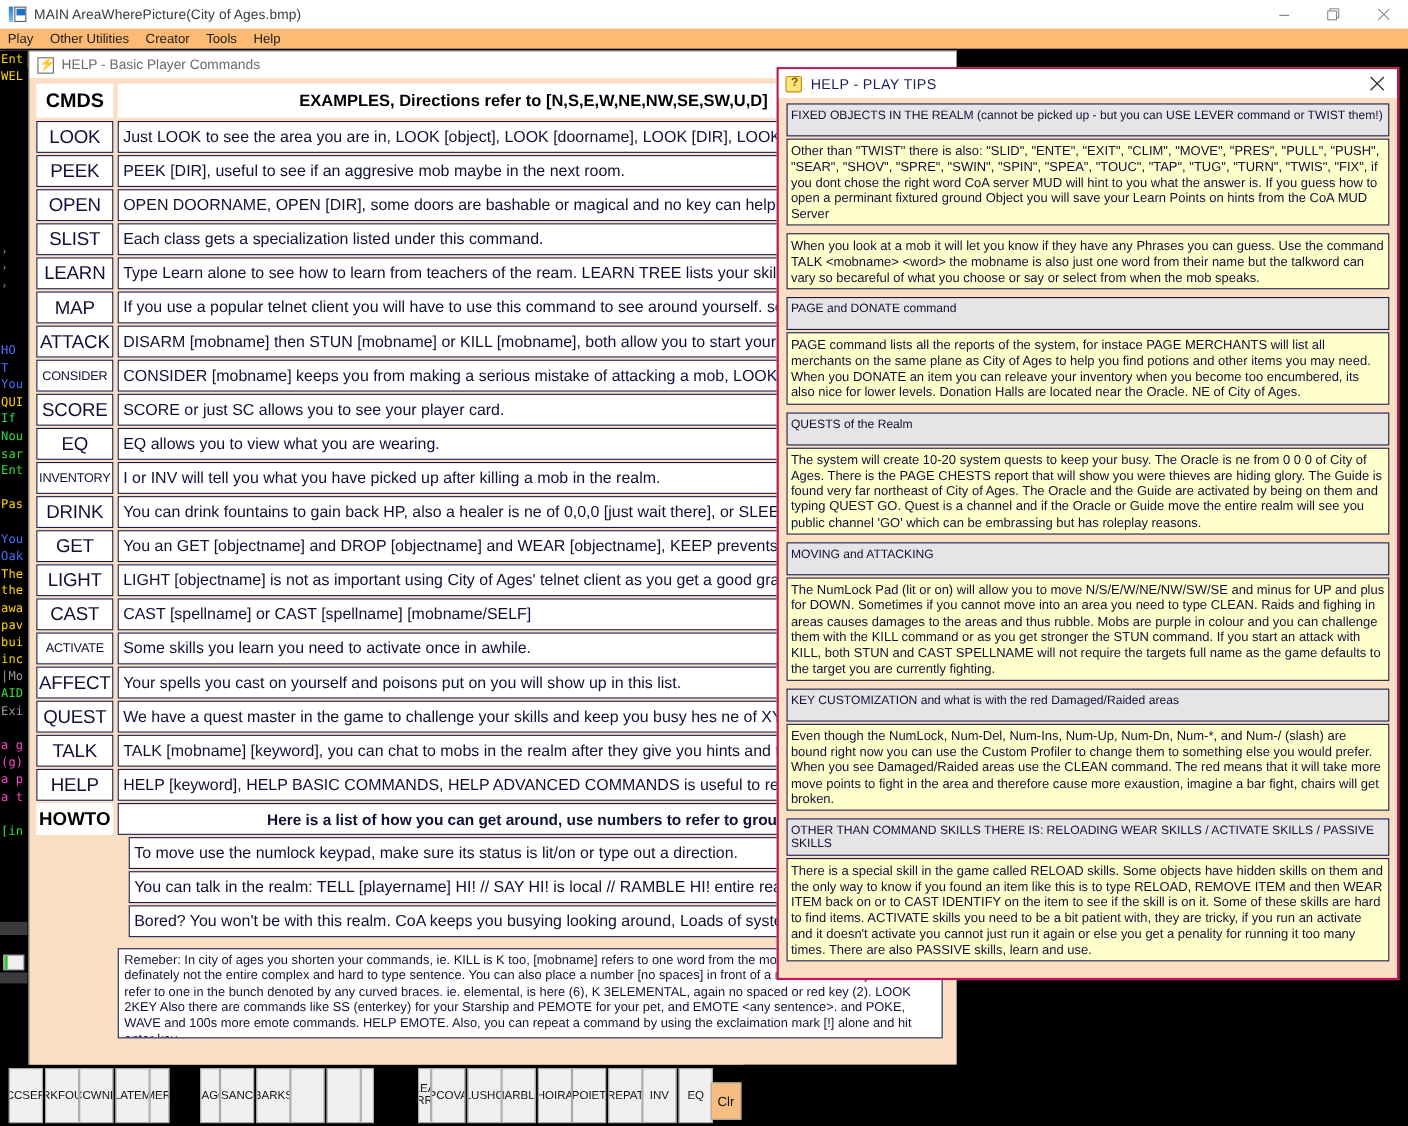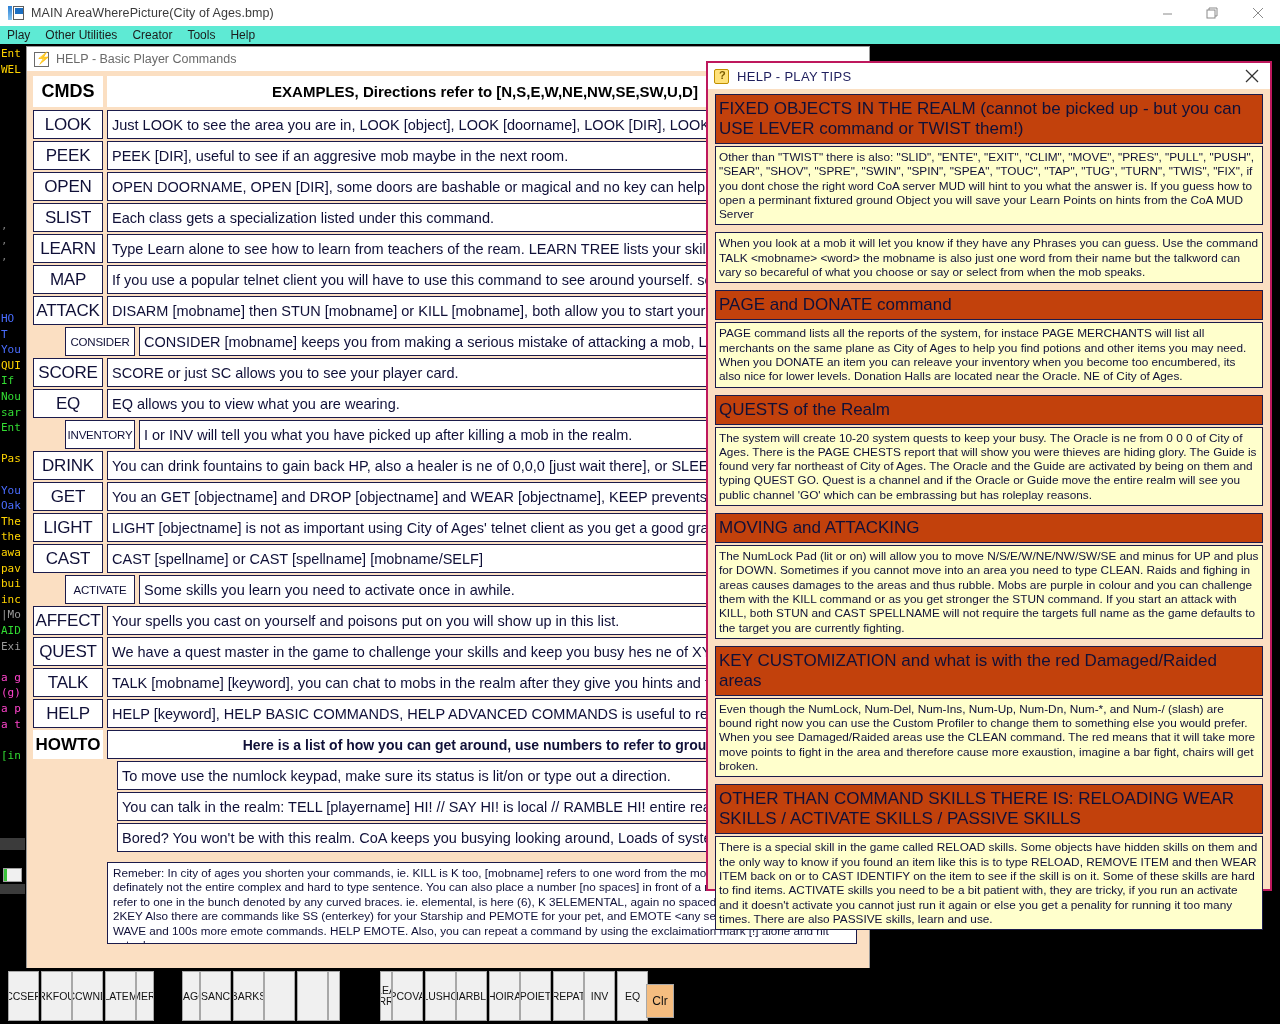--- a/index.html
+++ b/index.html
@@ -39,21 +39,21 @@
     white-space: nowrap;
   }
   .tb-ctrls { position:absolute; right:0; top:0; height:26px; display:flex; }
   .tb-btn { width:45px; height:26px; display:flex; align-items:center; justify-content:center;
     color:#8a8a8a; }
   .tb-btn svg { display:block; }
 
   
   .menubar {
     position:absolute; top:26px; left:0; width:1280px; height:18px;
-    background:#5eead4; display:flex; align-items:center;
+    background:#fdba74; display:flex; align-items:center;
     padding-left: 7px;
   }
   .menu-item { font-size:12px; color:#1c1c1c; margin-right:15px; white-space:nowrap; cursor:default; }
 
   
   .dark-strip {
     position:absolute; top:44px; left:0; width:1280px; height:980px;
     background:#000000;
   }
 
@@ -101,21 +101,21 @@
 
   .hb-body { padding:5px 6px 0 6px; }
   .cmd-row { display:flex; margin-bottom:2px; }
   .cmd-key {
     width:70px; min-width:70px; height:29px;
     border:1px solid #1b1b4b; background:#ffffff;
     display:flex; align-items:center; justify-content:center;
     font-size:17px; color:#101038; letter-spacing:-.2px;
     overflow:hidden;
   }
-  .cmd-key.small { font-size:11.5px;margin-left:32px; }
+  .cmd-key.small { font-size:11.5px; }
   .cmd-key.noborder { border:none; background:transparent; }
   .cmd-desc {
     flex:1; height:29px; margin-left:4px;
     border:1px solid #1b1b4b; background:#ffffff;
     display:flex; align-items:center;
     padding-left:4px;
     font-size:14.5px; color:#101038;
     overflow:hidden; white-space:nowrap;
   }
   .cmd-desc.indent { margin-left:14px; }
@@ -167,22 +167,22 @@
     font-weight:bold; color:#7a5b00;
   }
   .ht-title-text { font-size:13px; color:#1f1f5e; letter-spacing:.3px; }
   .ht-close {
     position:absolute; right:8px; top:3px; width:20px; height:20px;
     display:flex; align-items:center; justify-content:center; color:#333;
   }
 
   .ht-body { padding:5px 7px 0 7px; }
   .tip-head {
-    background:#c2410c; border:1px solid #1b1b4b;
-    font-size:17px; color:#101038; padding:4px 2px 4px 3px;
+    background:#e5e5e5; border:1px solid #1b1b4b;
+    font-size:11px; color:#101038; padding:4px 2px 4px 3px;
     margin-bottom:2px;
     min-height:30px;
   }
   .tip-body {
     background:#ffffcc; border:1px solid #1b1b4b;
     font-size:11.8px; line-height:14.3px; color:#101038;
     padding:3px 3px 3px 3px; margin-bottom:7px;
   }
 
   

